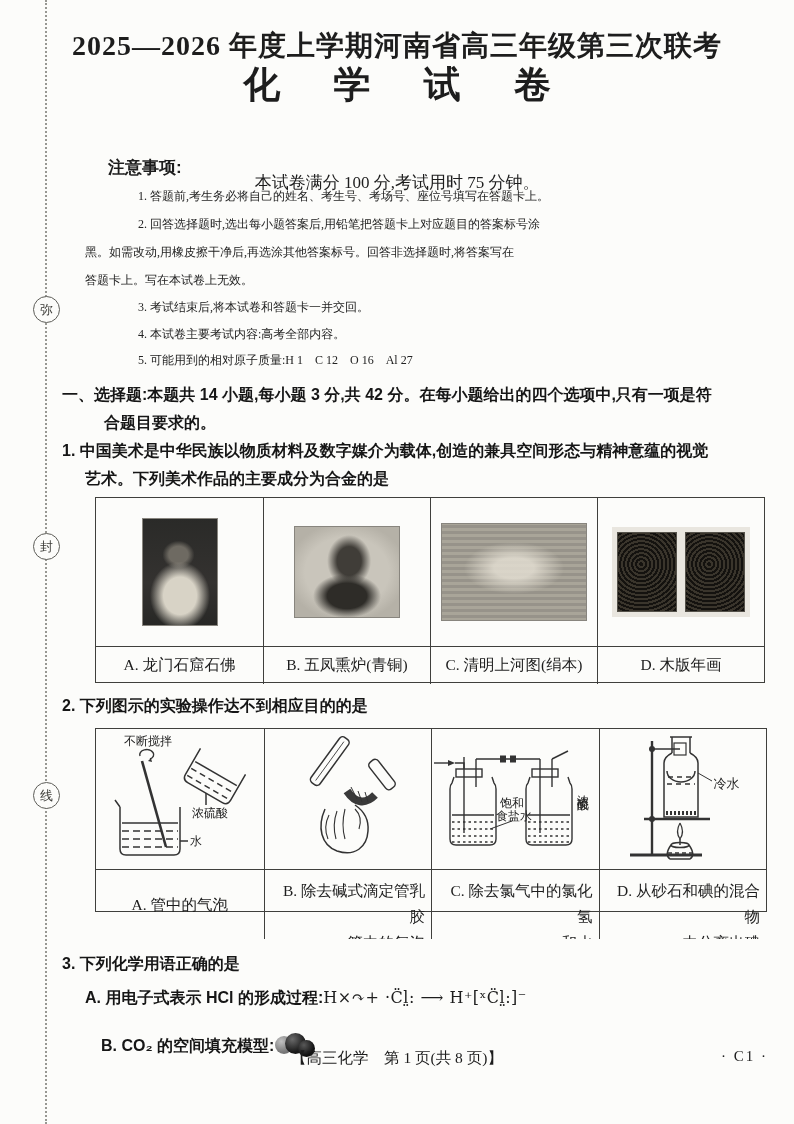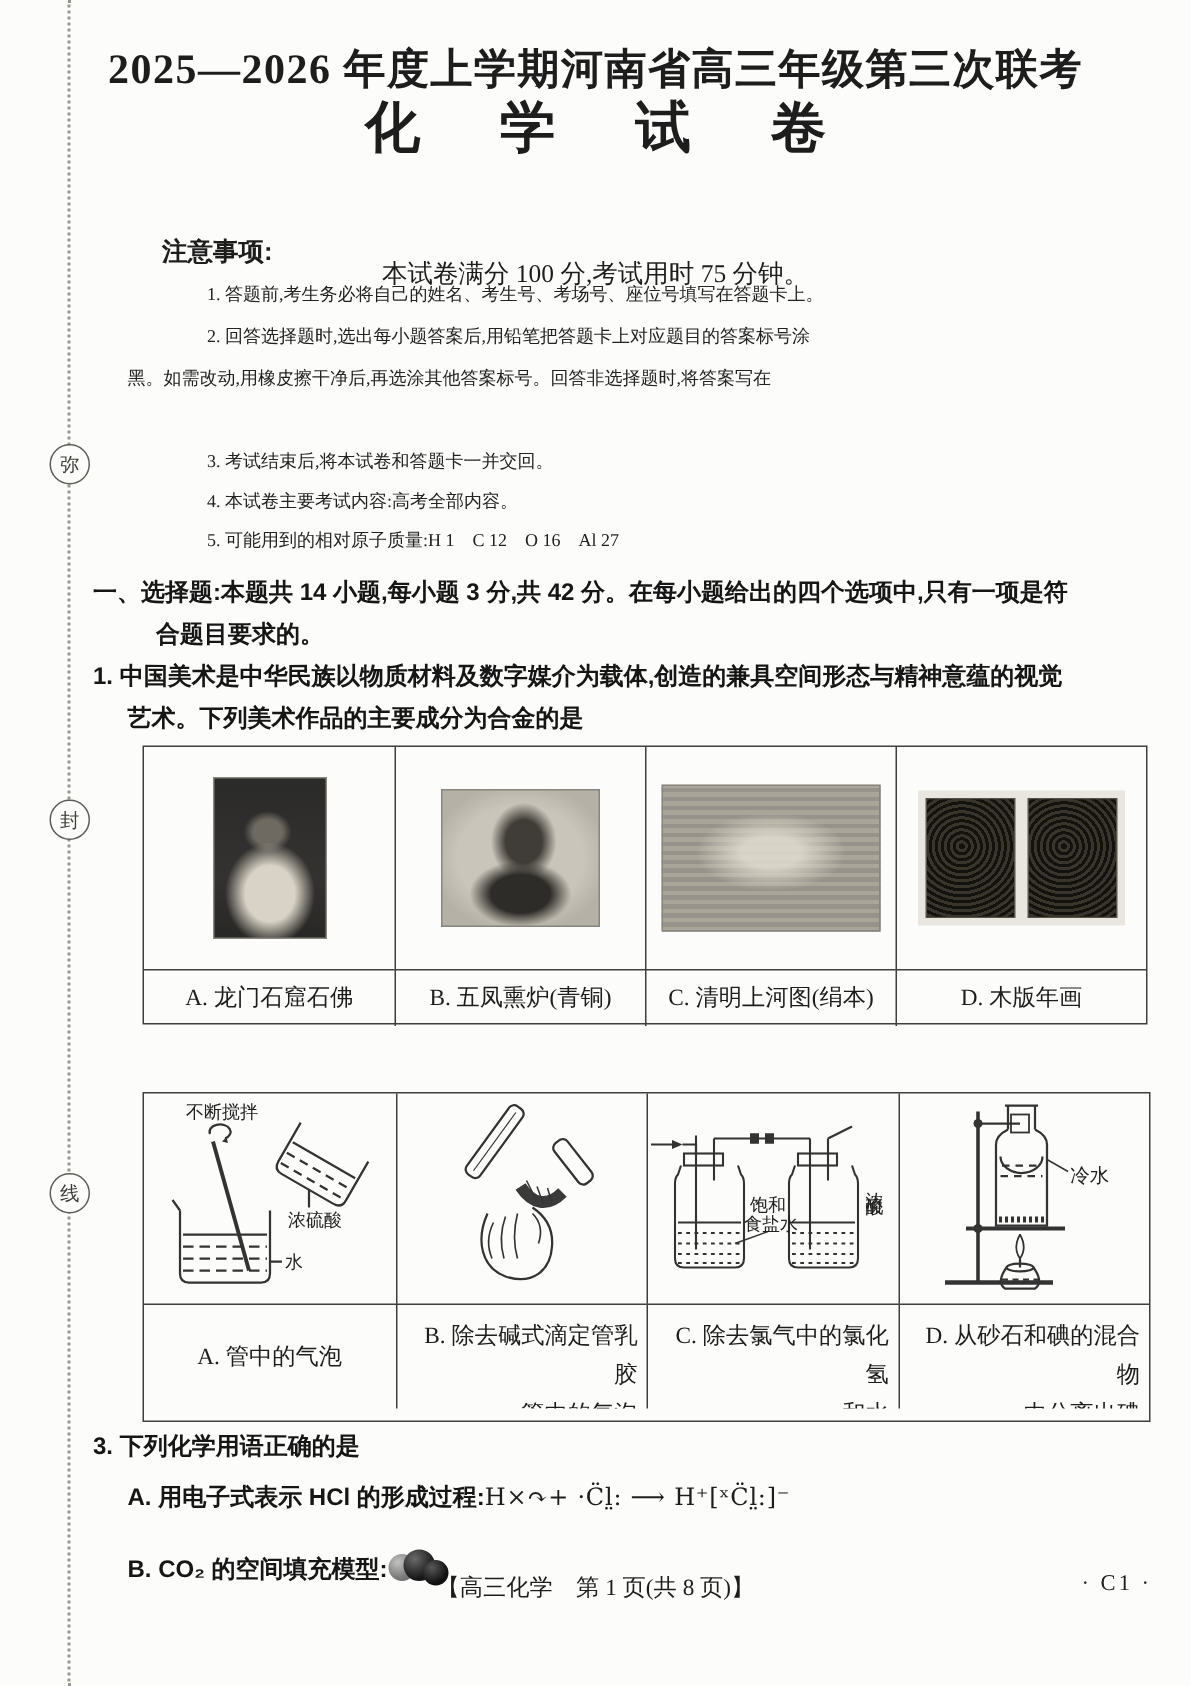--- a/index.html
+++ b/index.html
@@ -28,21 +28,21 @@
   
   .notice-h { left:108px; top:156px; font-size:17px; }
   .nline { font-size:12px; color:#222; }
 
   
   .stem { font-size:16px; color:#161616; }
 
   
   .qtable { position:absolute; left:95px; border:1.6px solid #3f3f3c; background:#fcfcfa; display:grid; }
   .t1 { top:497px; width:670px; height:186px; grid-template-columns:repeat(4,1fr); grid-template-rows:148px 38px; }
-  .t2 { top:728px; width:672px; height:220px; grid-template-columns:repeat(4,1fr); grid-template-rows:140px 70px; }
+  .t2 { top:728px; width:672px; height:184px; grid-template-columns:repeat(4,1fr); grid-template-rows:140px 70px; }
   .cell { border-left:1.4px solid #3f3f3c; position:relative; overflow:hidden;text-align:right; }
   .cell.first { border-left:none; }
   .cap { border-top:1.4px solid #3f3f3c; }
   .t1 .cap { display:flex; align-items:center; justify-content:center; font-size:15.5px; }
   .t2 .cap { font-size:15.5px; line-height:26px; padding:8px 6px 0 12px; white-space:normal; }
   .t2 .cap .ln2 { padding-left:22px; }
   .imgwrap { display:flex; align-items:center; justify-content:center; width:100%; height:100%; }
 
   
   .photo { box-shadow:0 0 0 1px #88857e inset; }
@@ -95,20 +95,21 @@
   <div class="seal" style="top:782px;">线</div>
 
   <div class="abs center title1">2025—2026 年度上学期河南省高三年级第三次联考</div>
   <div class="abs center title2">化 学 试 卷</div>
   <div class="abs center subtitle">本试卷满分 100 分,考试用时 75 分钟。</div>
 
   <div class="abs notice-h heiti">注意事项:</div>
   <div class="abs nline" style="left:138px; top:188px;">1. 答题前,考生务必将自己的姓名、考生号、考场号、座位号填写在答题卡上。</div>
   <div class="abs nline" style="left:138px; top:216px;">2. 回答选择题时,选出每小题答案后,用铅笔把答题卡上对应题目的答案标号涂</div>
   <div class="abs nline" style="left:85px;  top:244px;">黑。如需改动,用橡皮擦干净后,再选涂其他答案标号。回答非选择题时,将答案写在</div>
+  <div class="abs nline" style="left:85px;  top:272px;">答题卡上。写在本试卷上无效。</div>
   <div class="abs nline" style="left:138px; top:299px;">3. 考试结束后,将本试卷和答题卡一并交回。</div>
   <div class="abs nline" style="left:138px; top:326px;">4. 本试卷主要考试内容:高考全部内容。</div>
   <div class="abs nline" style="left:138px; top:352px;">5. 可能用到的相对原子质量:H 1　C 12　O 16　Al 27</div>
 
   <div class="abs stem heiti" style="left:62px; top:385px;">一、选择题:本题共 14 小题,每小题 3 分,共 42 分。在每小题给出的四个选项中,只有一项是符</div>
   <div class="abs stem heiti" style="left:104px; top:413px;">合题目要求的。</div>
 
   <div class="abs stem heiti" style="left:62px; top:441px;">1. 中国美术是中华民族以物质材料及数字媒介为载体,创造的兼具空间形态与精神意蕴的视觉</div>
   <div class="abs stem heiti" style="left:85px; top:469px;">艺术。下列美术作品的主要成分为合金的是</div>
 
@@ -135,20 +136,21 @@
         <div class="print"></div>
       </div>
         </div>
     </div>
     <div class="cell cap first">A. 龙门石窟石佛</div>
     <div class="cell cap">B. 五凤熏炉(青铜)</div>
     <div class="cell cap">C. 清明上河图(绢本)</div>
     <div class="cell cap">D. 木版年画</div>
   </div>
 
+  <div class="abs stem heiti" style="left:62px; top:696px;">2. 下列图示的实验操作达不到相应目的的是</div>
 
   <div class="qtable t2">
 
     <div class="cell first">
       <div class="diag">
         <svg width="168" height="140" viewBox="0 0 168 140" fill="none" stroke="#333" stroke-width="1.5">
           <path d="M44,27 a7,5 0 1 1 10,3"></path>
           <path d="M52,32 l3,-3 l1,4 z" fill="#333" stroke="none"></path>
           <line x1="46" y1="32" x2="70" y2="118" stroke-width="2.6"></line>
           <path d="M24,78 l-5,-7 M24,78 L24,120 Q24,126 30,126 L78,126 Q84,126 84,120 L84,78"></path>
@@ -272,20 +274,20 @@
     <div class="cell cap">
       <div>D. 从砂石和碘的混合物</div>
       <div class="ln2">中分离出碘</div>
     </div>
   </div>
 
   <div class="abs stem heiti" style="left:62px; top:954px;">3. 下列化学用语正确的是</div>
   <div class="abs" style="left:85px; top:988px;">
     <span class="stem heiti">A. 用电子式表示 HCl 的形成过程:</span><span class="formula">H×↷+ ·C̈l̤: ⟶ H⁺[ˣC̈l̤:]⁻</span>
   </div>
-  <div class="abs" style="left:85px; top:1032px;">
+  <div class="abs" style="left:101px; top:1032px;">
     <span class="stem heiti">B. CO₂ 的空间填充模型:</span><span class="co2-model"><span class="sphere sph1"></span><span class="sphere sph2"></span><span class="sphere sph3"></span></span>
   </div>
 
   <div class="abs center footer">【高三化学　第 1 页(共 8 页)】</div>
   <div class="abs footer-code">· C1 ·</div>
 
 </div>
 
 </body></html>

